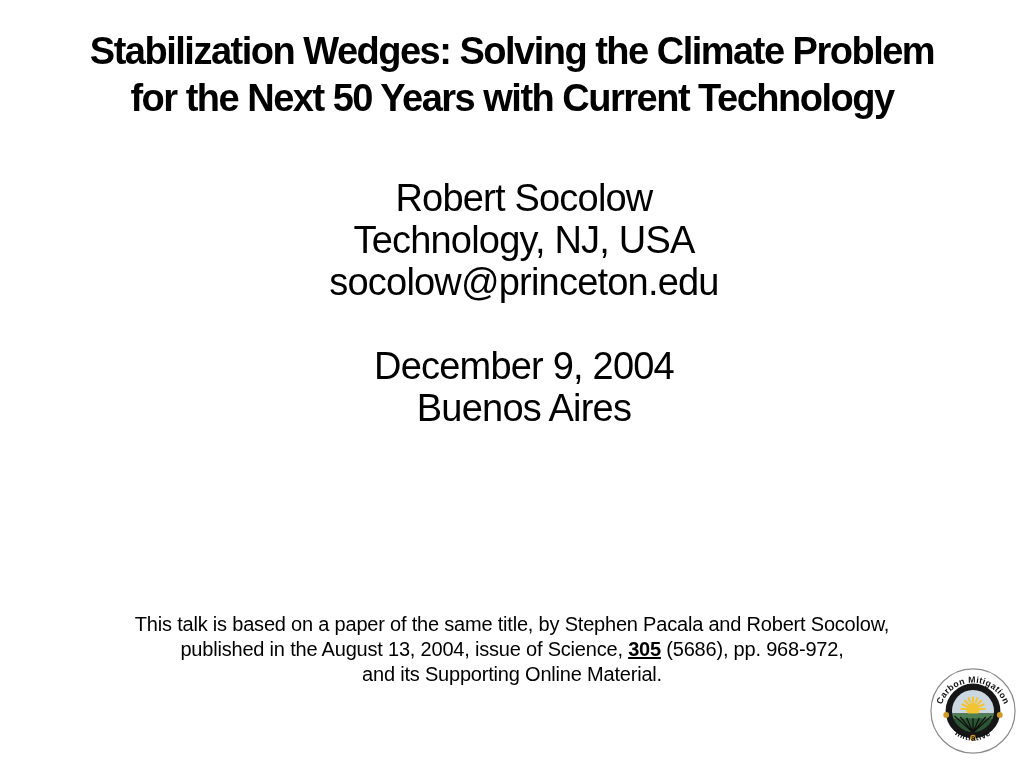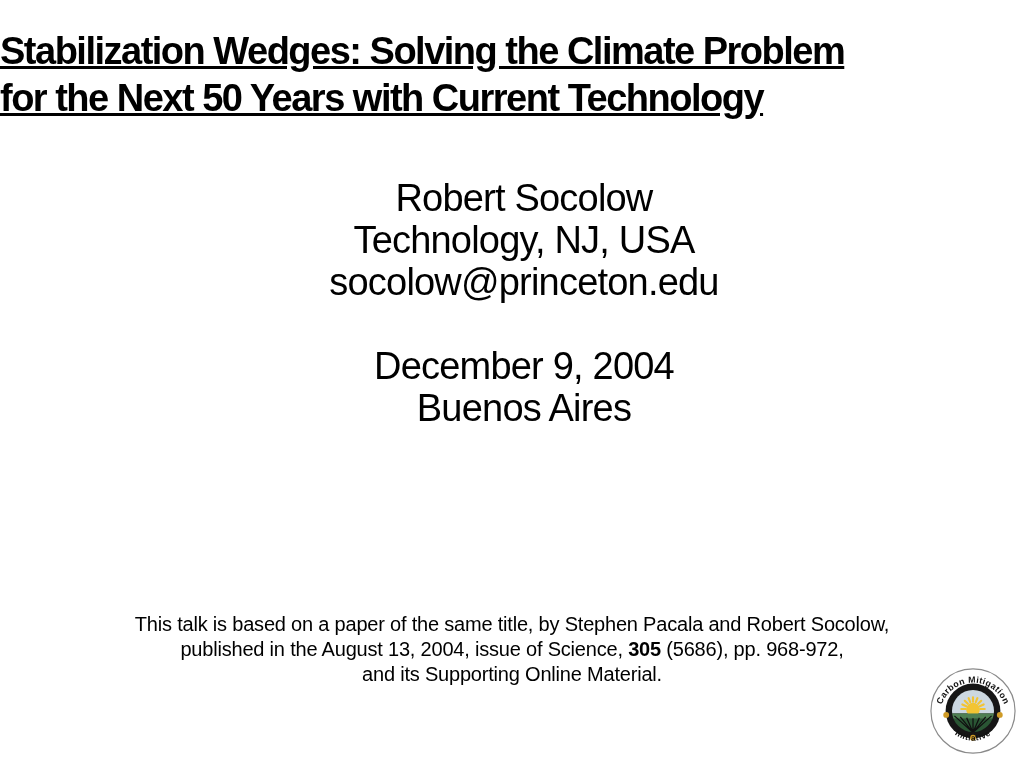--- a/index.html
+++ b/index.html
@@ -10,25 +10,25 @@
     background: #ffffff;
     color: #000000;
     font-family: "Liberation Sans", sans-serif;
     overflow: hidden;
   }
   .title-block {
     position: absolute;
     top: 28px;
     left: 0;
     width: 100%;
+    text-align: center;
     font-weight: 700;
     font-size: 38px;
     line-height: 47px;
     letter-spacing: -1.5px;
-    text-decoration: underline;
   }
   .body-block {
     position: absolute;
     top: 157px;
     left: 12px;
     width: 100%;
     text-align: center;
     font-size: 38px;
     line-height: 42px;
     letter-spacing: -0.8px;
@@ -39,21 +39,21 @@
     position: absolute;
     top: 612px;
     left: 0;
     width: 100%;
     text-align: center;
     font-size: 20px;
     line-height: 25px;
     letter-spacing: -0.2px;
   }
   .italic { }
-  .bold { font-weight: 700; }
+  .bold { font-weight: 700; text-decoration: underline; }
   .cmi-logo {
     position: absolute;
     left: 929px;
     top: 667px;
     width: 88px;
     height: 88px;
   }
   .logo-arc-text {
     font-family: "Liberation Sans", sans-serif;
     font-size: 9px;

